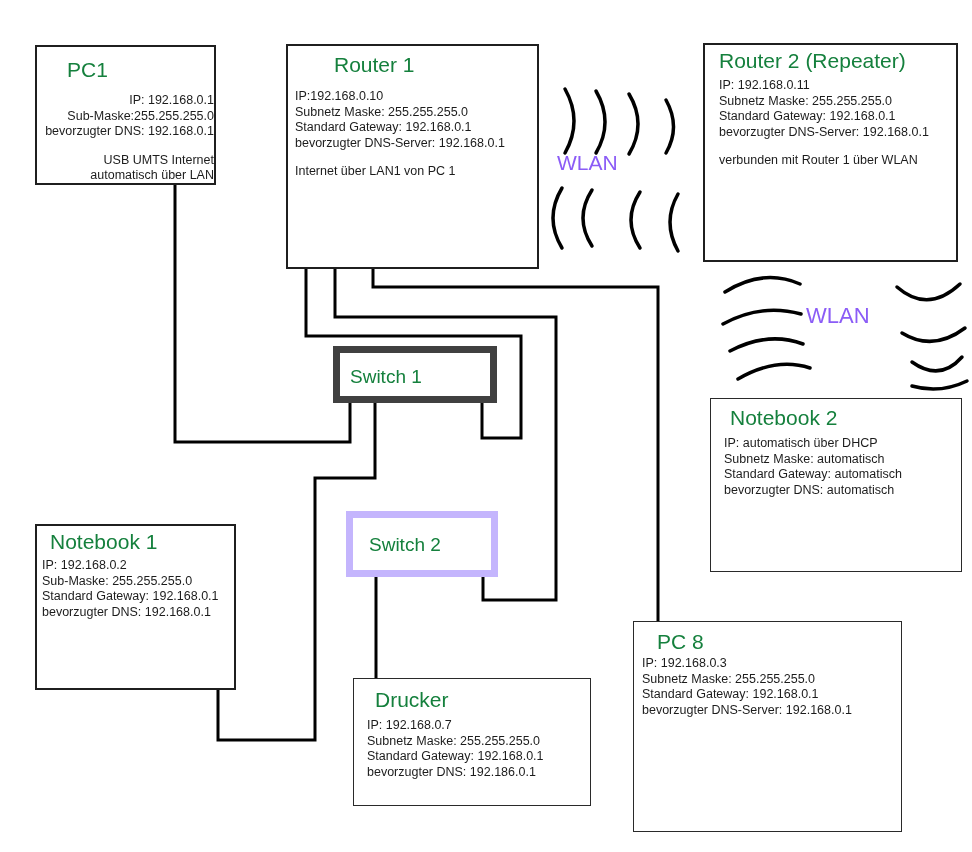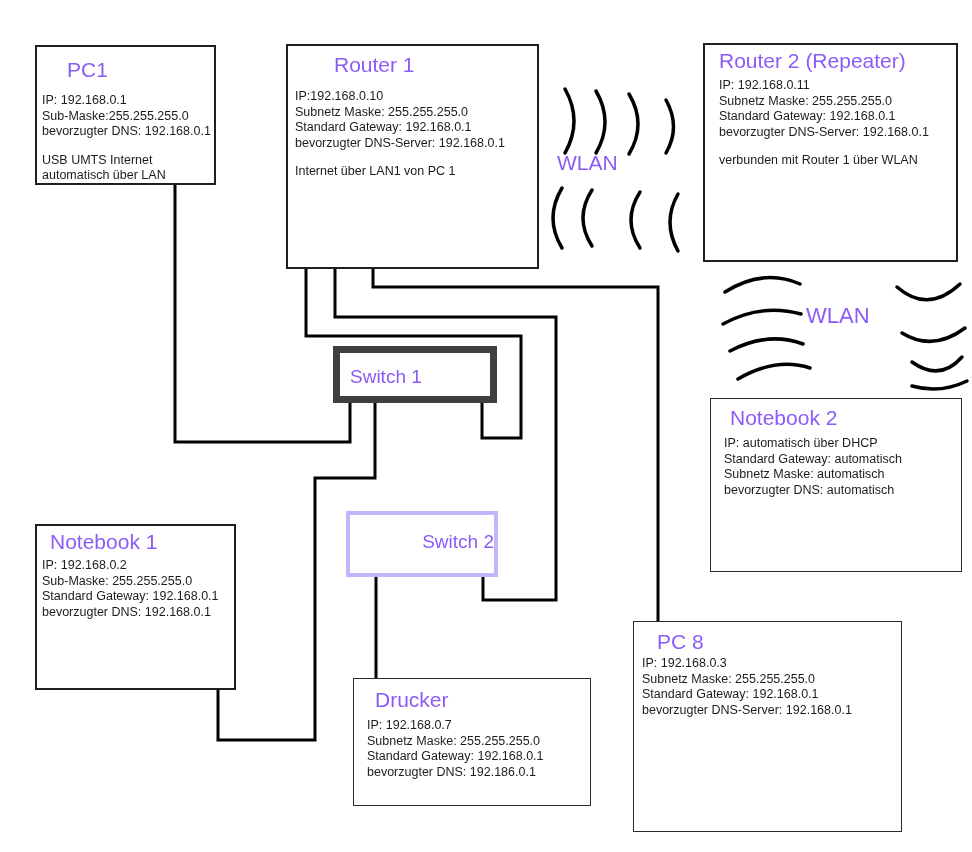--- a/index.html
+++ b/index.html
@@ -14,49 +14,49 @@
   #wires{position:absolute;left:0;top:0;width:972px;height:852px;}
   .node{
     position:absolute;
     background:#ffffff;
     border:2px solid #1f1f1f;
     box-sizing:border-box;
   }
   .node .title{
     font-size:21px;
     line-height:24px;
-    color:#8b5cf6;
+    color:#15803d;
     white-space:nowrap;
   }
   .node .body{font-size:12.5px;line-height:15.5px;color:#1c1c1c;}
   .node .body div:empty{height:13px;}
   .wlan-label{
     position:absolute;
     font-size:21px;
     color:#8b5cf6;
     white-space:nowrap;
   }
 
   
   #pc1{left:35px;top:45px;width:181px;height:140px;}
   #pc1 .title{padding:11px 0 0 30px;}
-  #pc1 .body{padding:11px 0 0 5px;}
+  #pc1 .body{padding:11px 0 0 5px;text-align:right;}
 
   #router1{left:286px;top:44px;width:253px;height:225px;}
   #router1 .title{padding:7px 0 0 46px;}
   #router1 .body{padding:12px 0 0 7px;}
 
   #router2{left:703px;top:43px;width:255px;height:219px;}
   #router2 .title{padding:4px 0 0 14px;}
   #router2 .body{padding:5px 0 0 14px;}
 
   #switch1{left:333px;top:346px;width:164px;height:57px;border:7px solid #404040;}
   #switch1 .title{padding:12px 0 0 10px;font-size:19px;}
 
-  #switch2{left:346px;top:511px;width:152px;height:66px;border:4px solid #c4b5fd;text-align:right;}
+  #switch2{left:346px;top:511px;width:152px;height:66px;border:7px solid #c4b5fd;}
   #switch2 .title{padding:15px 0 0 16px;font-size:19px;}
 
   #notebook1{left:35px;top:524px;width:201px;height:166px;}
   #notebook1 .title{padding:4px 0 0 13px;}
   #notebook1 .body{padding:4px 0 0 5px;}
 
   #notebook2{left:710px;top:398px;width:252px;height:174px;border-width:1px;border-color:#2a2a2a;}
   #notebook2 .title{padding:7px 0 0 19px;}
   #notebook2 .body{padding:6px 0 0 13px;}
 
@@ -161,22 +161,22 @@
         <div>Sub-Maske: 255.255.255.0</div>
         <div>Standard Gateway: 192.168.0.1</div>
         <div>bevorzugter DNS: 192.168.0.1</div>
       </div>
   </div>
 
   <div class="node" id="notebook2">
     <div class="title">Notebook 2</div>
     <div class="body">
         <div>IP: automatisch über DHCP</div>
+        <div>Subnetz Maske: automatisch</div>
         <div>Standard Gateway: automatisch</div>
-        <div>Subnetz Maske: automatisch</div>
         <div>bevorzugter DNS: automatisch</div>
       </div>
   </div>
 
   <div class="node" id="drucker">
     <div class="title">Drucker</div>
     <div class="body">
         <div>IP: 192.168.0.7</div>
         <div>Subnetz Maske: 255.255.255.0</div>
         <div>Standard Gateway: 192.168.0.1</div>

